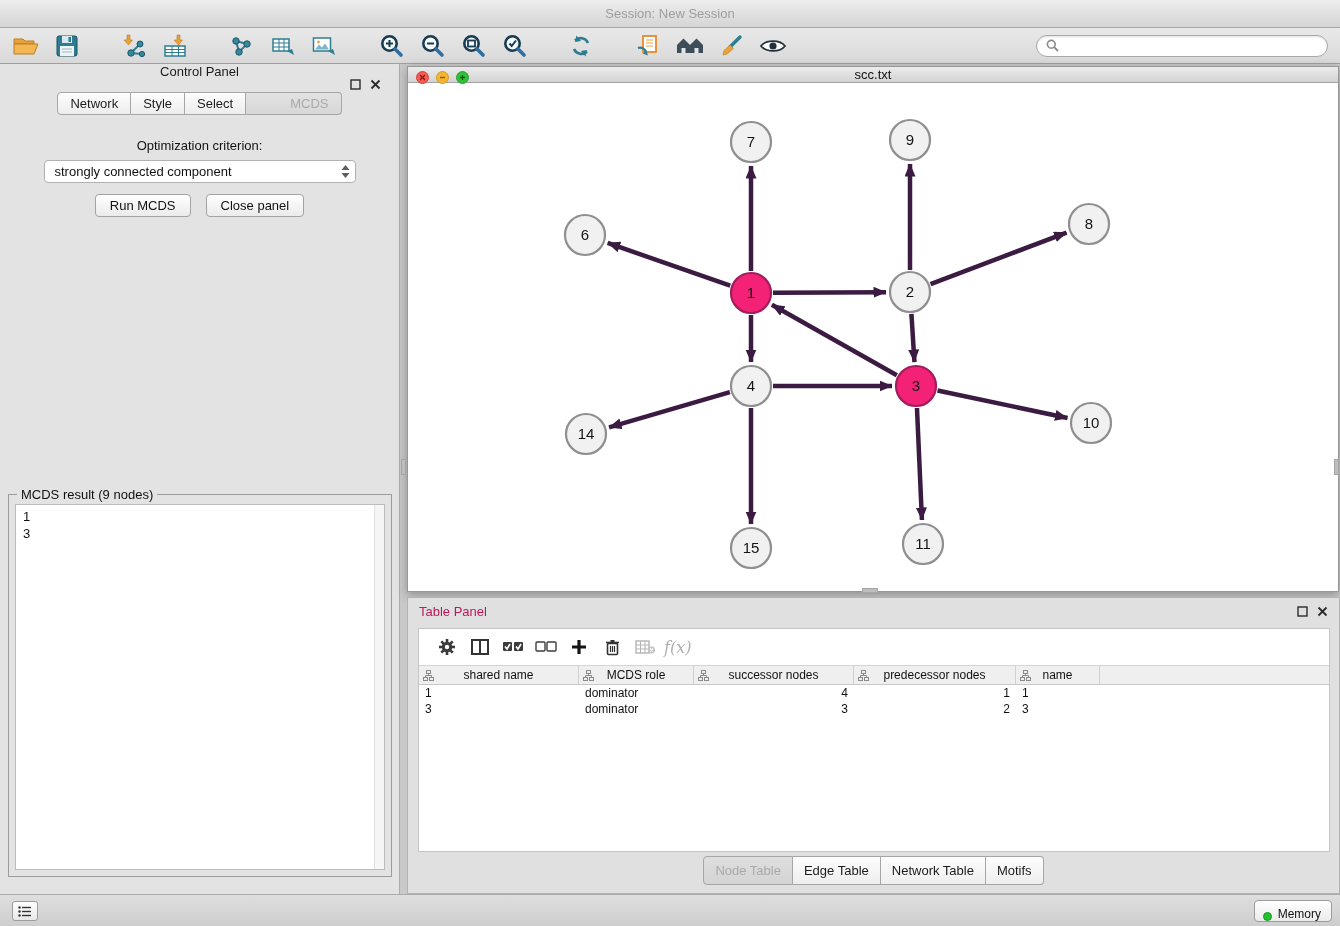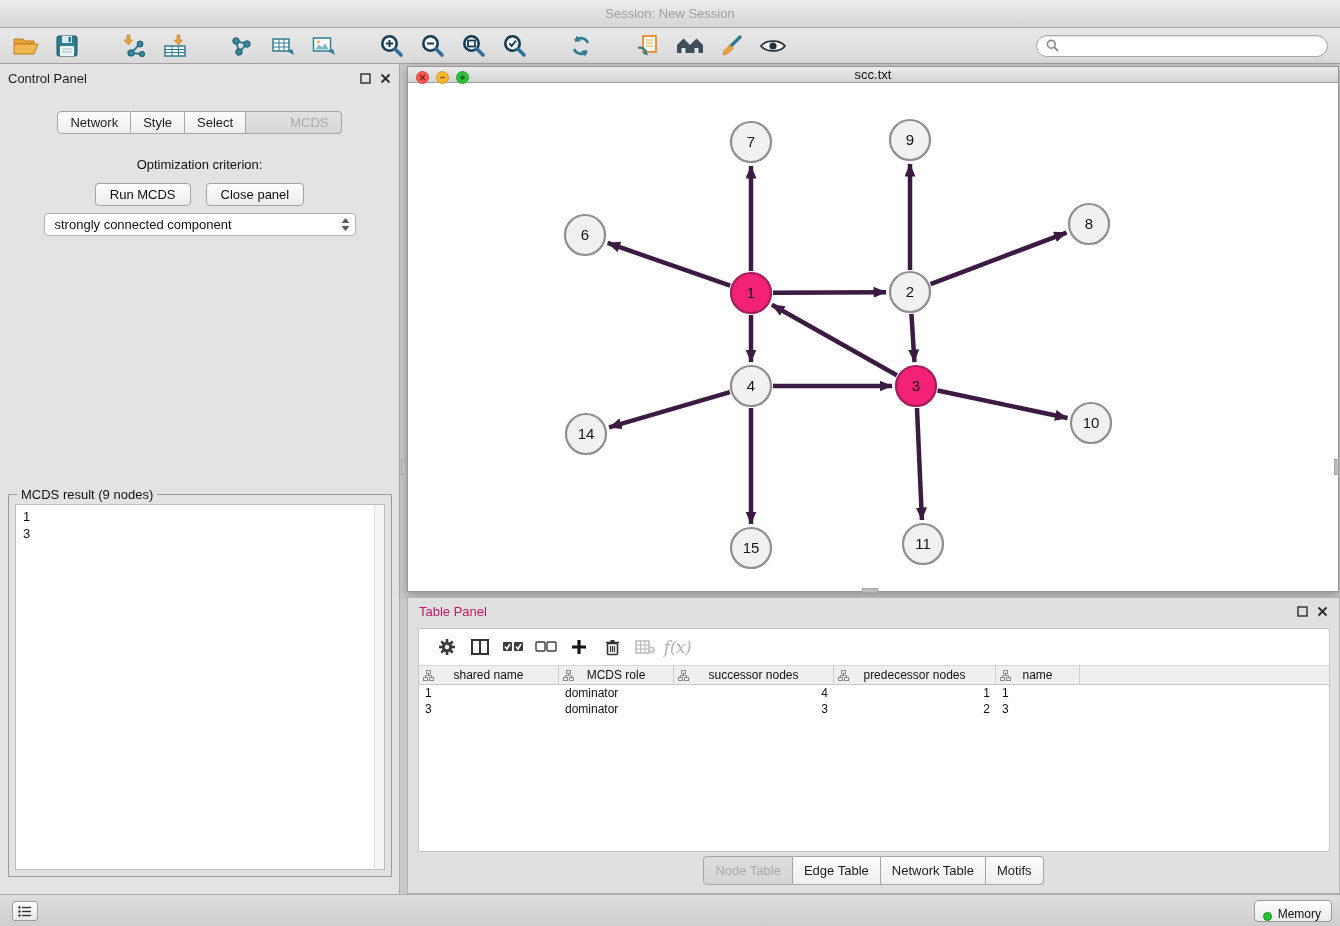--- a/index.html
+++ b/index.html
@@ -22,27 +22,27 @@
   .tsep { width:13px; height:24px; }
   #search-field { margin-left:auto; width:292px; height:22px; background:#fff;
     border:1px solid #a9a9a9; border-radius:11px; display:flex; align-items:center;
     padding:0 9px; gap:6px; box-shadow:inset 0 1px 2px rgba(0,0,0,.12); }
   #search-field input { border:none; outline:none; flex:1; font-size:13px;
     font-family:"Liberation Sans",sans-serif; background:transparent; }
 
   
   #control-panel { position:absolute; left:0; top:64px; width:400px; height:830px;
     background:#e3e3e3; border-right:1px solid #adadad; }
-  #cp-header { height:28px; display:flex; align-items:center; padding:0 8px;
-    font-size:13px; color:#1c1c1c; }
+  #cp-header { height:28px; display:flex; align-items:center; padding:0 18px;
+    font-size:13px; color:#1c1c1c;flex-direction:column; }
   .hdr-icons { margin-left:auto; display:flex; gap:9px; align-items:center; }
   #cp-tabs { display:flex; justify-content:center; }
   .cp-tab { font-size:13px; padding:3px 12px;
     background:linear-gradient(#fdfdfd,#ededed); border:1px solid #a6a6a6;
-    border-left:none; color:#1c1c1c; cursor:default;margin-top:19px; }
+    border-left:none; color:#1c1c1c; cursor:default; }
   .cp-tab:first-child { border-left:1px solid #a6a6a6; border-radius:4px 0 0 4px; }
   .cp-tab:last-child { border-radius:0 4px 4px 0;padding-left:44px; }
   .cp-tab.active { background:linear-gradient(#e2e2e2,#d7d7d7); color:#aaaaaa; }
   #opt-label { text-align:center; margin-top:23px; font-size:13px; color:#111; }
   #criterion { margin:7px auto 0; width:312px; height:23px; background:#fff;
     border:1px solid #b1b1b1; border-radius:4px; display:flex; align-items:center;
     padding:0 4px 0 10px; font-size:13px; color:#111; }
   #criterion .spacer { flex:1; }
   #cp-buttons { display:flex; justify-content:center; gap:15px; margin-top:11px; }
   .btn { font-size:13px; padding:3px 14px; background:linear-gradient(#ffffff,#ebebeb);
@@ -85,21 +85,21 @@
   #fx-label { font-family:"DejaVu Serif", serif; font-style:italic;
     font-size:16px; color:#b0b0b0; }
   #tp-colheads { display:flex; height:20px; background:#efefef;
     border-top:1px solid #d5d5d5; border-bottom:1px solid #c9c9c9; }
   .th { position:relative; display:flex; align-items:center; justify-content:center;
     font-size:12px; border-right:1px solid #d0d0d0; color:#111; }
   .th svg { position:absolute; left:4px; top:4px; }
   .trow { display:flex; height:16px; align-items:center; background:#fff; }
   .td { font-size:12px; line-height:16px; padding:0 6px; color:#111;
     overflow:hidden; white-space:nowrap; }
-  .col0{width:140px}.col1{width:115px}.col2{width:160px}.col3{width:162px}
+  .col0{width:160px}.col1{width:115px}.col2{width:160px}.col3{width:162px}
   .col4{width:84px}.colF{flex:1;border-right:none}
   .ralign { text-align:right; }
   #tp-tabs { position:absolute; bottom:8px; left:0; width:100%;
     display:flex; justify-content:center; }
   .tp-tab { font-size:13px; padding:6px 11px;
     background:linear-gradient(#fdfdfd,#eeeeee); border:1px solid #a6a6a6;
     border-left:none; color:#1c1c1c; cursor:default; }
   .tp-tab:first-child { border-left:1px solid #a6a6a6; border-radius:4px 0 0 4px; }
   .tp-tab:last-child { border-radius:0 4px 4px 0; }
   .tp-tab.active { background:linear-gradient(#dedede,#d4d4d4); color:#a9a9a9; }
@@ -283,31 +283,31 @@
         </svg>
       </span>
     </div>
     <div id="cp-tabs">
         <div class="cp-tab">Network</div>
         <div class="cp-tab">Style</div>
         <div class="cp-tab">Select</div>
         <div class="cp-tab active">MCDS</div>
       </div>
     <div id="opt-label">Optimization criterion:</div>
-    <div id="cp-buttons">
-      <div class="btn">Run MCDS</div>
-      <div class="btn">Close panel</div>
-    </div>
     <div id="criterion">
       <span>strongly connected component</span>
       <span class="spacer"></span>
       <svg width="11" height="15" viewBox="0 0 11 15">
         <path d="M5.5 1 L9.5 6 H1.5 z" fill="#5d5d5d"></path>
         <path d="M5.5 14 L1.5 9 H9.5 z" fill="#5d5d5d"></path>
       </svg>
+    </div>
+    <div id="cp-buttons">
+      <div class="btn">Run MCDS</div>
+      <div class="btn">Close panel</div>
     </div>
     <div id="result-box">
       <span id="result-legend">MCDS result (9 nodes)</span>
       <div id="result-inner">
         <div id="result-lines">
             <div class="result-line">1</div>
             <div class="result-line">3</div>
           </div>
         <div id="result-scrollbar"></div>
       </div>

